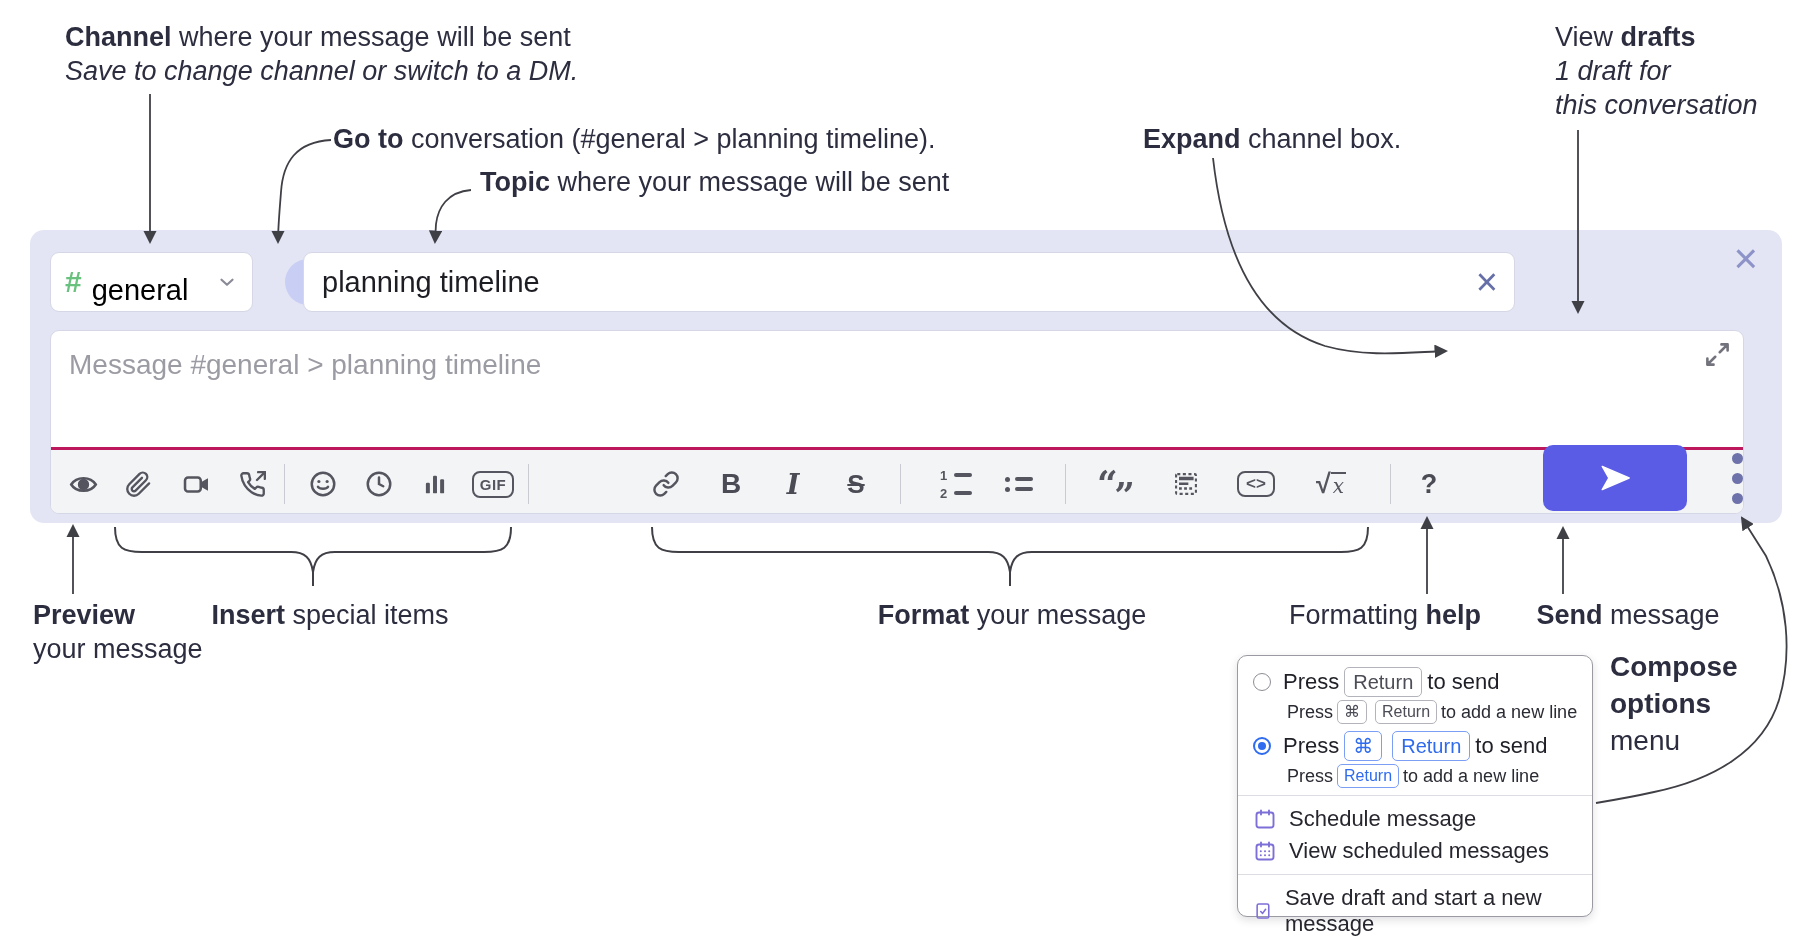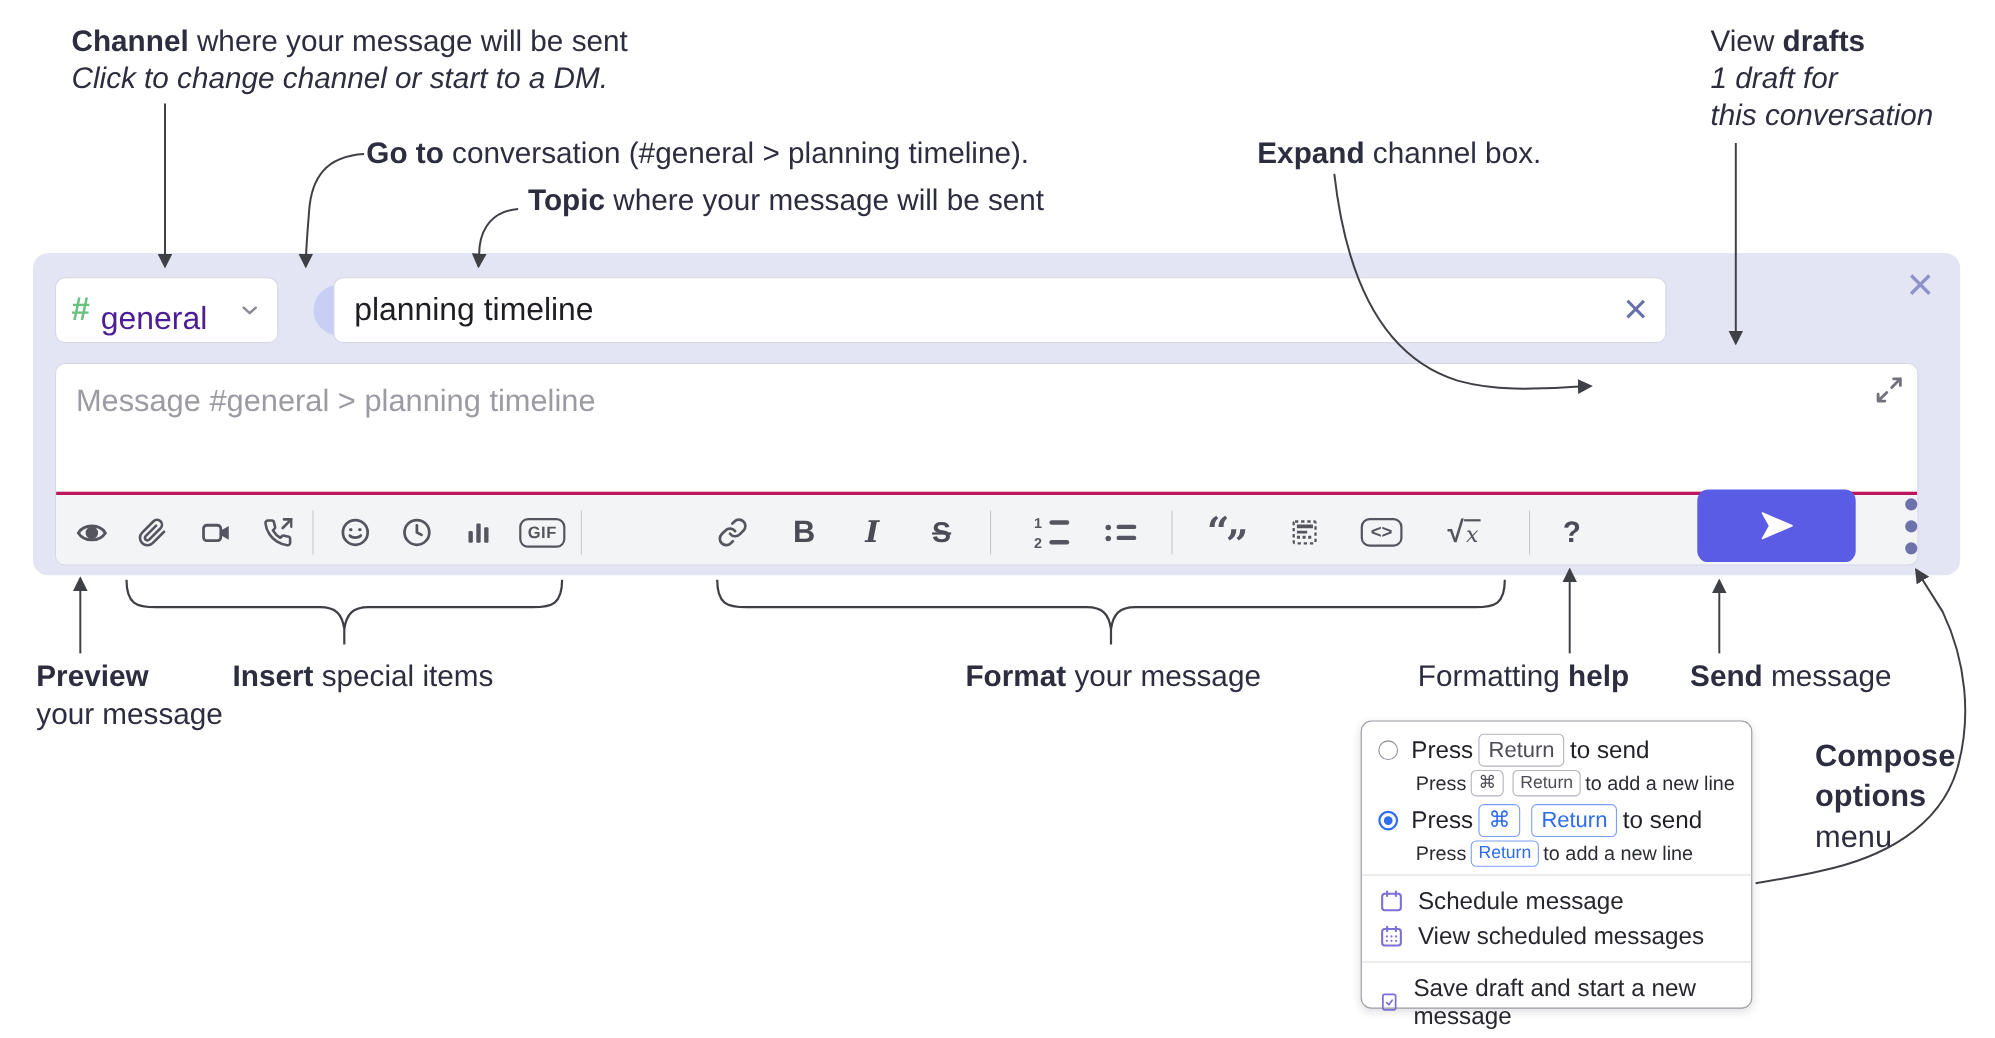--- a/index.html
+++ b/index.html
@@ -12,21 +12,21 @@
   svg{display:block;}
   .lines{position:absolute;left:0;top:0;pointer-events:none;}
 
   
   .compose{position:absolute;left:30px;top:230px;width:1752px;height:293px;
            background:#e3e5f4;border-radius:14px;}
   .chsel{position:absolute;left:20px;top:22px;width:203px;height:60px;background:#fff;
          border:1px solid #d5d7e6;border-radius:9px;display:flex;align-items:center;
          gap:10px;padding:0 14px;box-sizing:border-box;}
   .hash{color:#69c17e;font-weight:700;font-size:30px;line-height:1;}
-  .chname{font-size:29px;color:#4c1d95;flex:1;margin-top:16px;}
+  .chname{font-size:29px;color:#000000;flex:1;margin-top:16px;}
   .gotobtn{position:absolute;left:255px;top:29px;width:46px;height:46px;border-radius:50%;
            background:#c8cef4;display:flex;align-items:center;justify-content:center;}
   .topicbox{position:absolute;left:273px;top:22px;width:1212px;height:60px;background:#fff;
             border:1px solid #d5d7e6;border-radius:9px;box-sizing:border-box;
             display:flex;align-items:center;}
   .topic-in{flex:1;border:none;outline:none;font-family:inherit;font-size:29px;
             color:#1d1d24;padding:0 0 0 18px;background:transparent;}
   .clearx{font-size:38px;color:#666fa8;padding:0 16px;line-height:1;font-weight:400;}
   .closex{position:absolute;right:24px;top:8px;font-size:42px;font-weight:300;
           color:#8d93c8;line-height:1;}
@@ -78,31 +78,31 @@
   .key{display:inline-block;border:1px solid #b3b3bb;border-radius:5px;padding:0 8px;
        margin:0 5px;background:#fff;color:#4c4d56;line-height:28px;font-size:20px;}
   .key.sm{line-height:22px;font-size:16px;padding:0 6px;margin:0 4px;}
   .key.blue{border-color:#7d9ef5;color:#2e6bee;}
   .radio{width:18px;height:18px;border:1.5px solid #8d8d97;border-radius:50%;margin-right:12px;
          flex:none;display:flex;align-items:center;justify-content:center;box-sizing:border-box;}
   .radio.sel{border-color:#2f6cf0;border-width:2px;}
   .radio.sel i{width:8px;height:8px;border-radius:50%;background:#2f6cf0;}
   .pdiv{border-top:1px solid #dcdce2;margin:7px 0;}
   .pitem{display:flex;align-items:center;gap:12px;padding:3px 15px;font-size:22px;color:#26262e;}
-  .copts{position:absolute;left:1610px;top:668px;font-size:28px;line-height:37px;font-weight:700;margin-left:40px;}
+  .copts{position:absolute;left:1610px;top:648px;font-size:28px;line-height:37px;font-weight:700;}
   .copts .n{font-weight:400;}
 </style>
 </head>
 <body>
 
 <div class="stage">
 
   <div class="ann" style="left:24px;top:20px;margin-left:41px;">
     <div><span class="b">Channel</span><span> where your message will be sent</span></div>
-    <div class="it">Click to change channel or start to a DM.</div>
+    <div class="it">Save to change channel or switch to a DM.</div>
   </div>
 
   <div class="ann" style="left:333px;top:122px;">
     <span class="b">Go to</span><span> conversation (#general &gt; planning timeline).</span>
   </div>
 
   <div class="ann" style="left:480px;top:165px;">
     <span class="b">Topic</span><span> where your message will be sent</span>
   </div>
 

